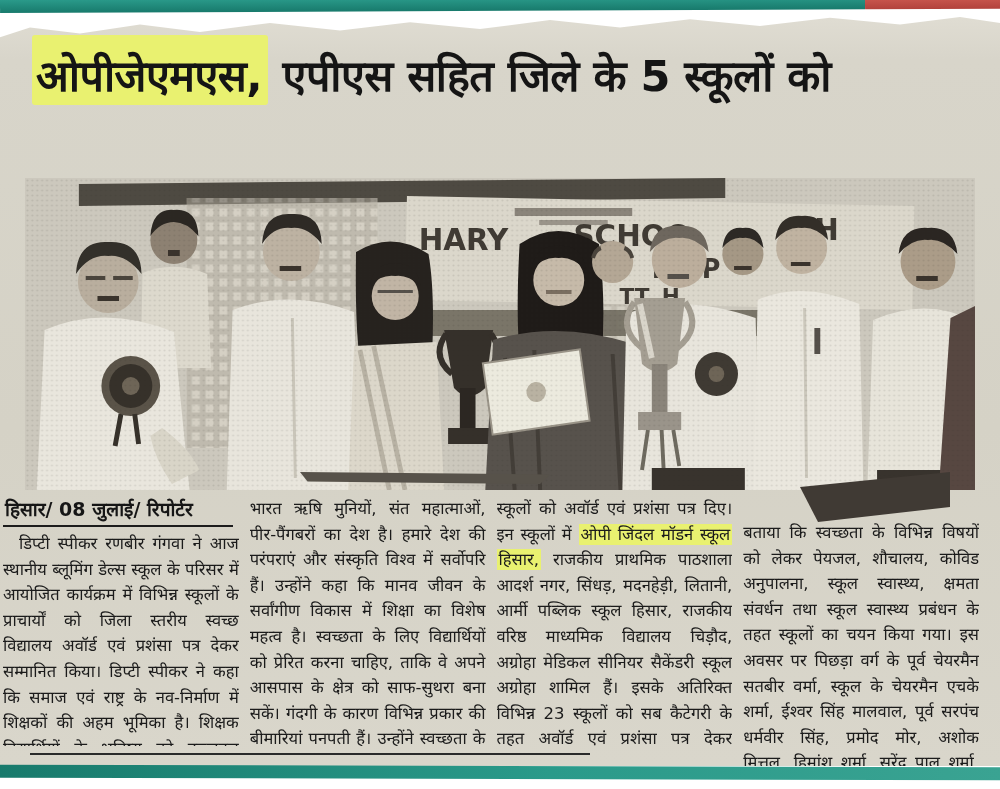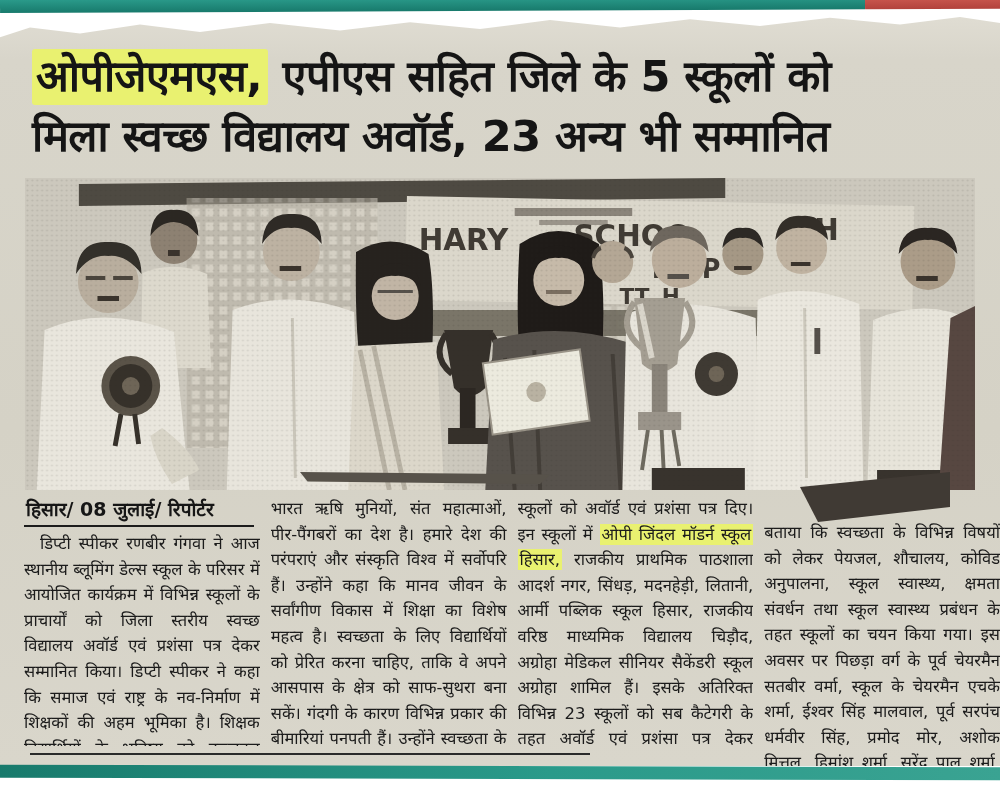--- a/index.html
+++ b/index.html
@@ -10,31 +10,31 @@
   .top-stripe{position:absolute;top:0;left:0;width:1002px;height:13px;transform:rotate(-0.25deg);transform-origin:left top;display:flex;}
   .stripe-teal{width:865px;height:100%;background:linear-gradient(180deg,#2a9a8a,#187a6c);}
   .stripe-red{flex:1;height:100%;background:linear-gradient(180deg,#cf5b52,#b2423c);}
 
   
   .paper{position:absolute;left:0;top:14px;width:1000px;height:752px;
     background:linear-gradient(180deg,#e0ddd3 0%,#d8d5ca 6%,#d5d2c6 55%,#d9d6cb 100%);
     clip-path:polygon(0% 3.1%,3% 1.8%,8% 2.6%,14% 1.4%,20% 2.4%,27% 1.2%,34% 2.2%,41% 1.1%,48% 2.0%,55% 0.8%,62% 1.8%,69% 0.7%,76% 1.6%,83% 0.5%,90% 1.4%,96% 0.4%,100% 1.2%,100% 100%,0% 100%);}
 
   .headline{margin:32px 18px 0 32px;font-size:43px;line-height:60px;font-weight:700;color:#151515;letter-spacing:-0.5px;}
-  .headline .hl-mark{background:#e9f170;padding:2px 6px 4px 4px;border-radius:3px;box-decoration-break:clone;}
+  .headline .hl-mark{background:#e9f170;padding:16px 6px 4px 4px;border-radius:3px;box-decoration-break:clone;}
 
   .photo-wrap{position:absolute;left:25px;top:164px;width:950px;height:312px;}
   .photo-wrap svg{display:block;width:100%;height:100%;}
 
   .photo-overhang{position:absolute;left:800px;top:472px;width:150px;height:50px;background:#403a34;
     clip-path:polygon(0 30%,100% 0,100% 70%,12% 100%);}
   .photo-overhang-2{position:absolute;left:300px;top:472px;width:250px;height:12px;background:#57524a;
     clip-path:polygon(0 0,100% 20%,96% 100%,3% 80%);}
 
-  .article{position:absolute;left:24px;top:482px;width:976px;display:flex;gap:11px;}
+  .article{position:absolute;left:3px;top:482px;width:976px;display:flex;gap:11px;}
   .col{flex:1;min-width:0;height:250px;overflow:hidden;}
   .byline{display:inline-block;font-size:19px;font-weight:700;color:#161616;border-bottom:2.5px solid #1c1c1c;padding:0 40px 3px 2px;margin-bottom:4px;white-space:nowrap;}
   .col p{margin:0;font-size:16.5px;line-height:25.6px;color:#1b1b1b;text-align:justify;text-justify:inter-word;}
   .col1 p{text-indent:16px;}
   .col4{padding-top:24px;}
   .body-hl{background:#e9f170;padding:1px 2px;box-decoration-break:clone;}
 
   .end-rule{position:absolute;left:30px;top:739px;width:560px;height:2px;background:#2a2a2a;}
 
   .bottom-stripe{position:absolute;left:-2px;top:766px;width:1004px;height:13px;transform:rotate(0.15deg);
@@ -46,21 +46,20 @@
 <div class="canvas">
 
   <div class="top-stripe">
     <div class="stripe-teal"></div>
     <div class="stripe-red"></div>
   </div>
 
   <div class="paper">
 
     <h1 class="headline"><span class="hl-mark">ओपीजेएमएस,</span><span> एपीएस सहित जिले के 5 स्कूलों को</span><br>
-      <span>मिला स्वच्छ विद्यालय अवॉर्ड, 23 अन्य भी सम्मानित</span>
     </h1>
 
     <div class="photo-wrap">
       <svg viewBox="0 0 970 312" preserveAspectRatio="none">
         <defs>
           <pattern id="halftone" width="5" height="5" patternUnits="userSpaceOnUse">
             <circle cx="2.5" cy="2.5" r="1.05" fill="rgba(40,35,30,0.10)"></circle>
           </pattern>
           <pattern id="grille" width="14" height="14" patternUnits="userSpaceOnUse">
             <rect width="14" height="14" fill="#b2ac9f"></rect>

